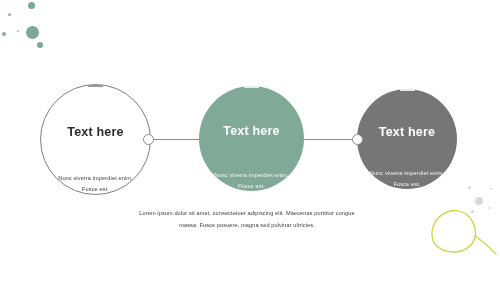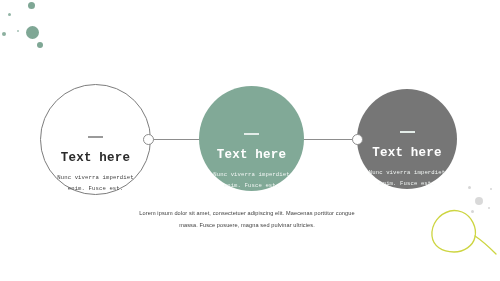--- a/index.html
+++ b/index.html
@@ -52,23 +52,22 @@
   }
 
   
   .circle {
     position: absolute;
     border-radius: 50%;
     box-sizing: border-box;
     display: flex;
     flex-direction: column;
     align-items: center;
-    justify-content: flex-end;
+    justify-content: space-between;
     text-align: center;
-    font-family: Liberation Mono, monospace;
   }
   .circle-outline {
     background: #ffffff;
     border: 1px solid #7d7d7d;
   }
   .circle-green { background: #81a997; }
   .circle-gray  { background: #767676; }
 
   .card-rule {
     width: 15px;

